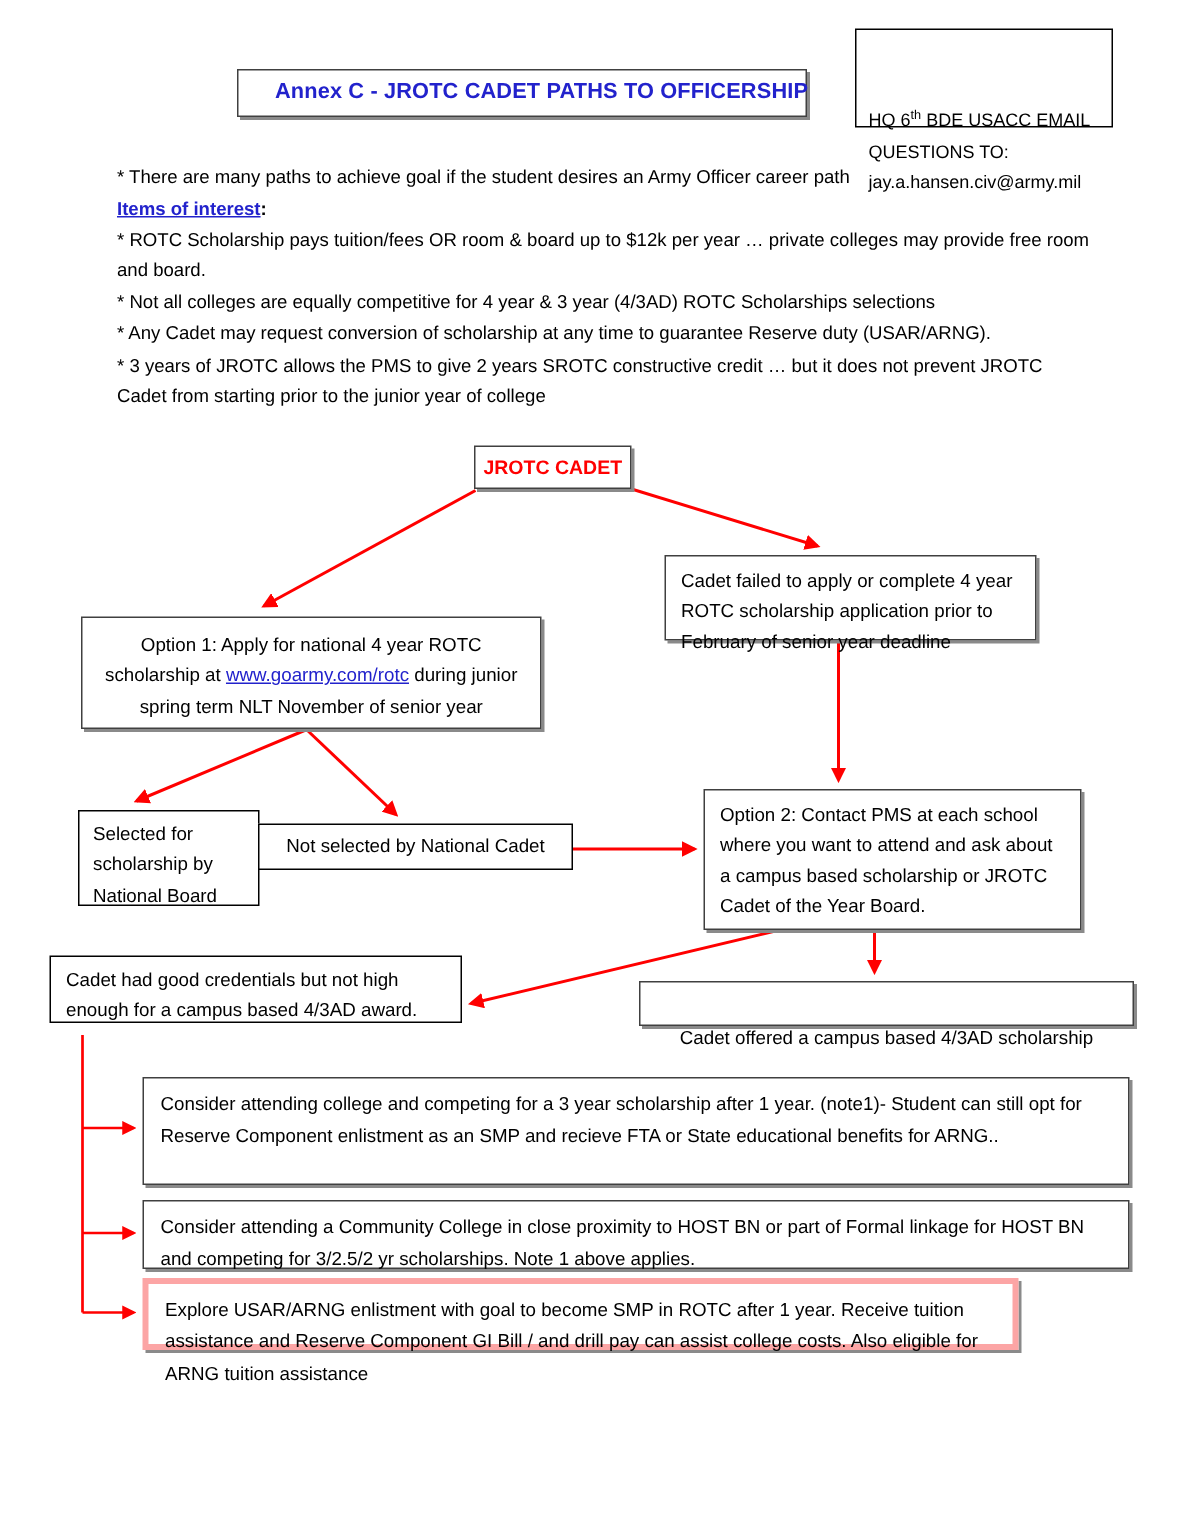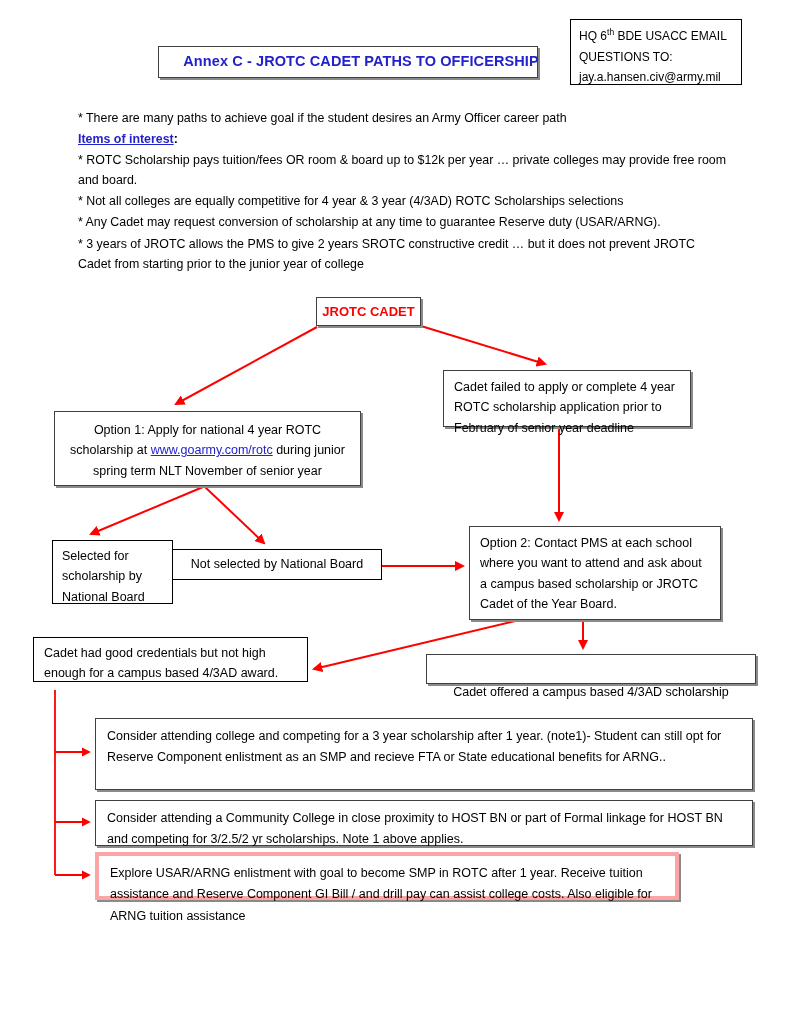--- a/index.html
+++ b/index.html
@@ -51,21 +51,21 @@
     letter-spacing: .1px;
     white-space: nowrap;
   }
 
   
   #hq-box {
     left: 570px; top: 19px;
     width: 172px; height: 66px;
     border: 1px solid #000000;
   }
-  #hq-box .inner { padding: 5px 8px; font-size: 12px; line-height: 1.72; }
+  #hq-box .inner { padding: 5px 8px; font-size: 12px; line-height: 1.72; margin-top: 44px; }
   #hq-box sup { font-size: 8.5px; vertical-align: super; }
 
   
   #items {
     left: 78px; top: 108px;
     width: 650px;
     font-size: 12.4px;
     line-height: 1.62;
   }
   #items-heading {
@@ -244,21 +244,21 @@
     <div class="inner">
       <span>Option 1: Apply for national 4 year ROTC scholarship at </span><span id="option1-link">www.goarmy.com/rotc</span><span> during junior spring term NLT November of senior year</span>
     </div>
   </div>
 
   <div class="box" id="selected-box">
     <div class="inner">Selected for scholarship by National Board</div>
   </div>
 
   <div class="box" id="notselected-box">
-    <div class="inner">Not selected by National Board</div>
+    <div class="inner">Not selected by National Cadet</div>
   </div>
 
   <div class="box shadow" id="option2-box">
     <div class="inner">Option 2:  Contact PMS at each school where you want to attend and ask about a campus based scholarship or JROTC Cadet of the Year Board.</div>
   </div>
 
   <div class="box" id="credentials-box">
     <div class="inner">Cadet had good credentials but not high enough for a campus based 4/3AD award.</div>
   </div>
 

